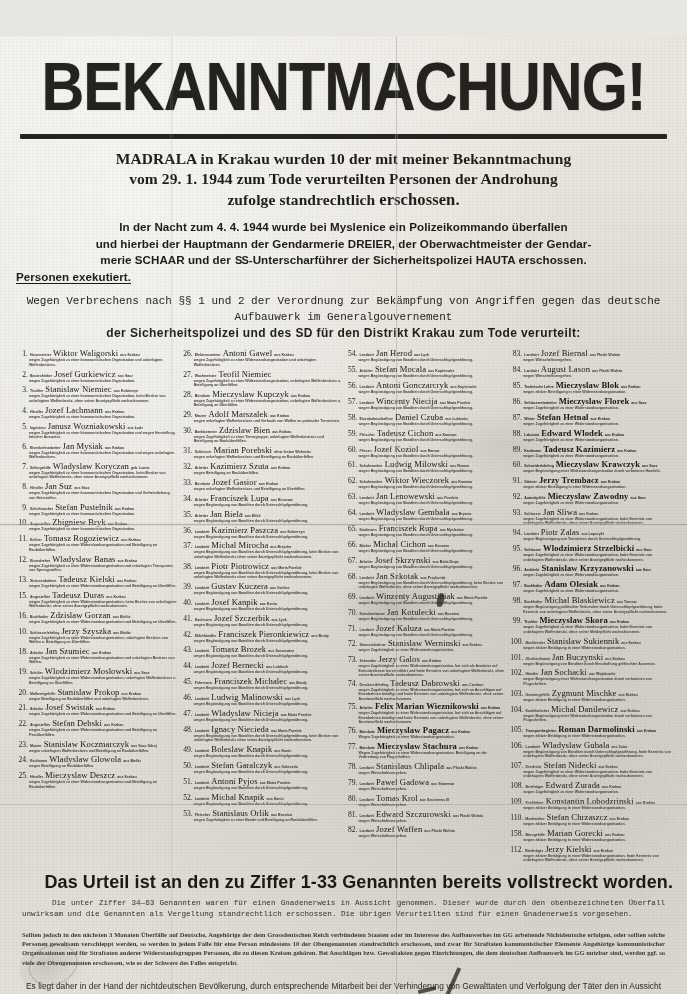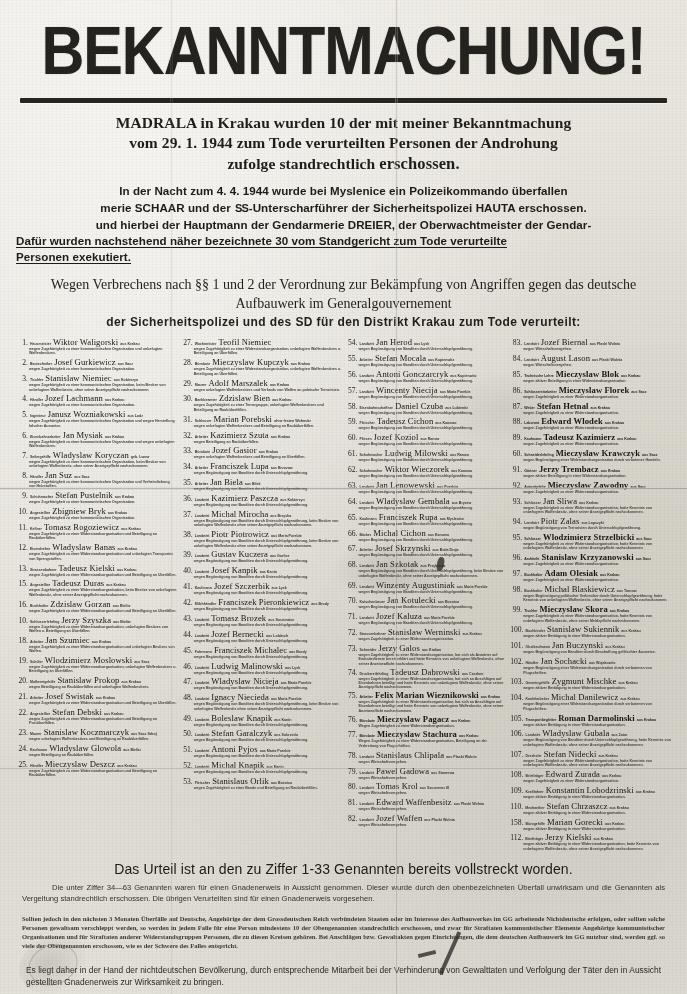--- a/index.html
+++ b/index.html
@@ -11,20 +11,21 @@
     overflow:hidden;
     position:relative;
   }
   .poster{
     position:absolute;inset:0;
     background:
       radial-gradient(ellipse at 20% 15%, rgba(255,255,255,.55), rgba(255,255,255,0) 55%),
       radial-gradient(ellipse at 85% 80%, rgba(120,115,105,.18), rgba(0,0,0,0) 60%),
       linear-gradient(160deg,#efece6 0%,#e6e3db 38%,#dedbd2 62%,#e9e6df 100%);
     padding:8px;
+    margin-top:36px;
   }
   
   .grain{
     position:absolute;inset:0;pointer-events:none;
     background-image:
       repeating-linear-gradient(0deg, rgba(90,85,75,.045) 0 1px, rgba(0,0,0,0) 1px 3px),
       repeating-linear-gradient(90deg, rgba(90,85,75,.035) 0 1px, rgba(0,0,0,0) 1px 4px);
     opacity:.7;
   }
   
@@ -77,21 +78,21 @@
   }
   .p2 .ul{text-decoration:underline;text-underline-offset:2px;}
   .p2 .left{display:block;text-align:left;}
   .p3{
     font-size:9.2px;line-height:1.38;
     color:#201e1b;text-align:center;
     margin:9px 2px 0 2px;
     font-family:"Liberation Sans",sans-serif;
     font-weight:700;
   }
-  .p3 .fine{font-weight:400;font-size:14px;font-family:Liberation Serif, serif;}
+  .p3 .fine{font-weight:400;font-size:11px;font-family:Liberation Mono, monospace;}
   .p3 .grow{font-size:12px;letter-spacing:.4px;}
 
   
   .cols{
     display:flex;gap:4px;
     margin:7px 2px 0 2px;
     align-items:flex-start;
   }
   .col{flex:1 1 0;min-width:0;}
   .entry{margin-bottom:1.5px;}
@@ -129,28 +130,28 @@
     padding-left:13px;
     display:block;
     overflow:hidden;
     max-height:12px;
   }
   .entry.bold .nm{font-weight:700;}
   .entry.bold .occ,.entry.bold .from{color:#26241f;}
 
   
   .verdict{
-    text-align:center;
+    text-align:right;
     font-family:"Liberation Sans",sans-serif;
-    font-weight:400;font-size:14px;
+    font-weight:700;font-size:18px;
     color:#1b1916;margin:8px 0 0 0;letter-spacing:.1px;
     white-space:nowrap;
   }
   .note{
-    font-family:Liberation Sans, sans-serif;
+    font-family:Liberation Mono, monospace;
     font-size:7.6px;line-height:1.45;color:#34312c;
     text-align:justify;margin:5px 8px 0 8px;
   }
   .note .ind{display:inline-block;width:30px;}
   .fineprint{
     font-family:"Liberation Serif",serif;
     font-size:6.5px;line-height:1.42;color:#3c3933;
     text-align:justify;margin:10px 8px 0 8px;
     font-weight:700;
   }
@@ -198,25 +199,24 @@
     <div class="p1">
       <div>MADRALA in Krakau wurden 10 der mit meiner Bekanntmachung</div>
       <div>vom 29. 1. 1944 zum Tode verurteilten Personen der Androhung</div>
       <div>
         <span>zufolge standrechtlich </span><span class="big">erschossen.</span>
       </div>
     </div>
 
     <div class="p2">
       <div>In der Nacht zum 4. 4. 1944 wurde bei Myslenice ein Polizeikommando überfallen</div>
+      <div>und hierbei der Hauptmann der Gendarmerie DREIER, der Oberwachtmeister der Gendar-</div>
       <div>
         <span>merie SCHAAR und der </span><span class="runes" style="font-size:11px">SS</span><span>-Unterscharführer der Sicherheitspolizei HAUTA erschossen.</span>
       </div>
-      <div>und hierbei der Hauptmann der Gendarmerie DREIER, der Oberwachtmeister der Gendar-</div>
-      <div class="left ul">Dafür wurden nachstehend näher bezeichnete 30 vom Standgericht zum Tode verurteilte</div>
       <div class="left ul">Personen exekutiert.</div>
     </div>
 
     <div class="p3">
       <div class="fine">Wegen Verbrechens nach §§ 1 und 2 der Verordnung zur Bekämpfung von Angriffen gegen das deutsche Aufbauwerk im Generalgouvernement</div>
       <div class="grow">der Sicherheitspolizei und des SD für den Distrikt Krakau zum Tode verurteilt:</div>
     </div>
 
     <div class="cols">
       <div class="col">
@@ -433,20 +433,29 @@
               <span class="occ">Händler</span>
               <span class="nm">Mieczyslaw Deszcz</span>
               <span class="from">aus Krakau</span>
             </div>
             <span class="desc">wegen Zugehörigkeit zu einer Widerstandsorganisation und Beteiligung an Raubüberfällen.</span>
           </div>
         </div>
       <div class="col">
           <div class="entry">
             <div class="eline">
+              <span class="num">26.</span>
+              <span class="occ">Elektromonteur</span>
+              <span class="nm">Antoni Gawel</span>
+              <span class="from">aus Krakau</span>
+            </div>
+            <span class="desc">wegen Zugehörigkeit zu einer Widerstandsorganisation und unbefugten Waffenbesitzes.</span>
+          </div>
+          <div class="entry">
+            <div class="eline">
               <span class="num">27.</span>
               <span class="occ">Wachmeister</span>
               <span class="nm">Teofil Niemiec</span>
               <span class="from"></span>
             </div>
             <span class="desc">wegen Zugehörigkeit zu einer Widerstandsorganisation, unbefugten Waffenbesitzes u. Beteiligung an Überfällen.</span>
           </div>
           <div class="entry">
             <div class="eline">
               <span class="num">28.</span>
@@ -923,21 +932,21 @@
               <span class="occ">Landwirt</span>
               <span class="nm">Tomas Krol</span>
               <span class="from">aus Szczerews III</span>
             </div>
             <span class="desc">wegen Wirtschaftsvergehen.</span>
           </div>
           <div class="entry">
             <div class="eline">
               <span class="num">81.</span>
               <span class="occ">Landwirt</span>
-              <span class="nm">Edward Waffenbesitz</span>
+              <span class="nm">Edward Szczurowski</span>
               <span class="from">aus Plaski Wolnia</span>
             </div>
             <span class="desc">wegen Wirtschaftsvergehen.</span>
           </div>
           <div class="entry">
             <div class="eline">
               <span class="num">82.</span>
               <span class="occ">Landwirt</span>
               <span class="nm">Jozef Waffen</span>
               <span class="from">aus Plaski Wolnia</span>

